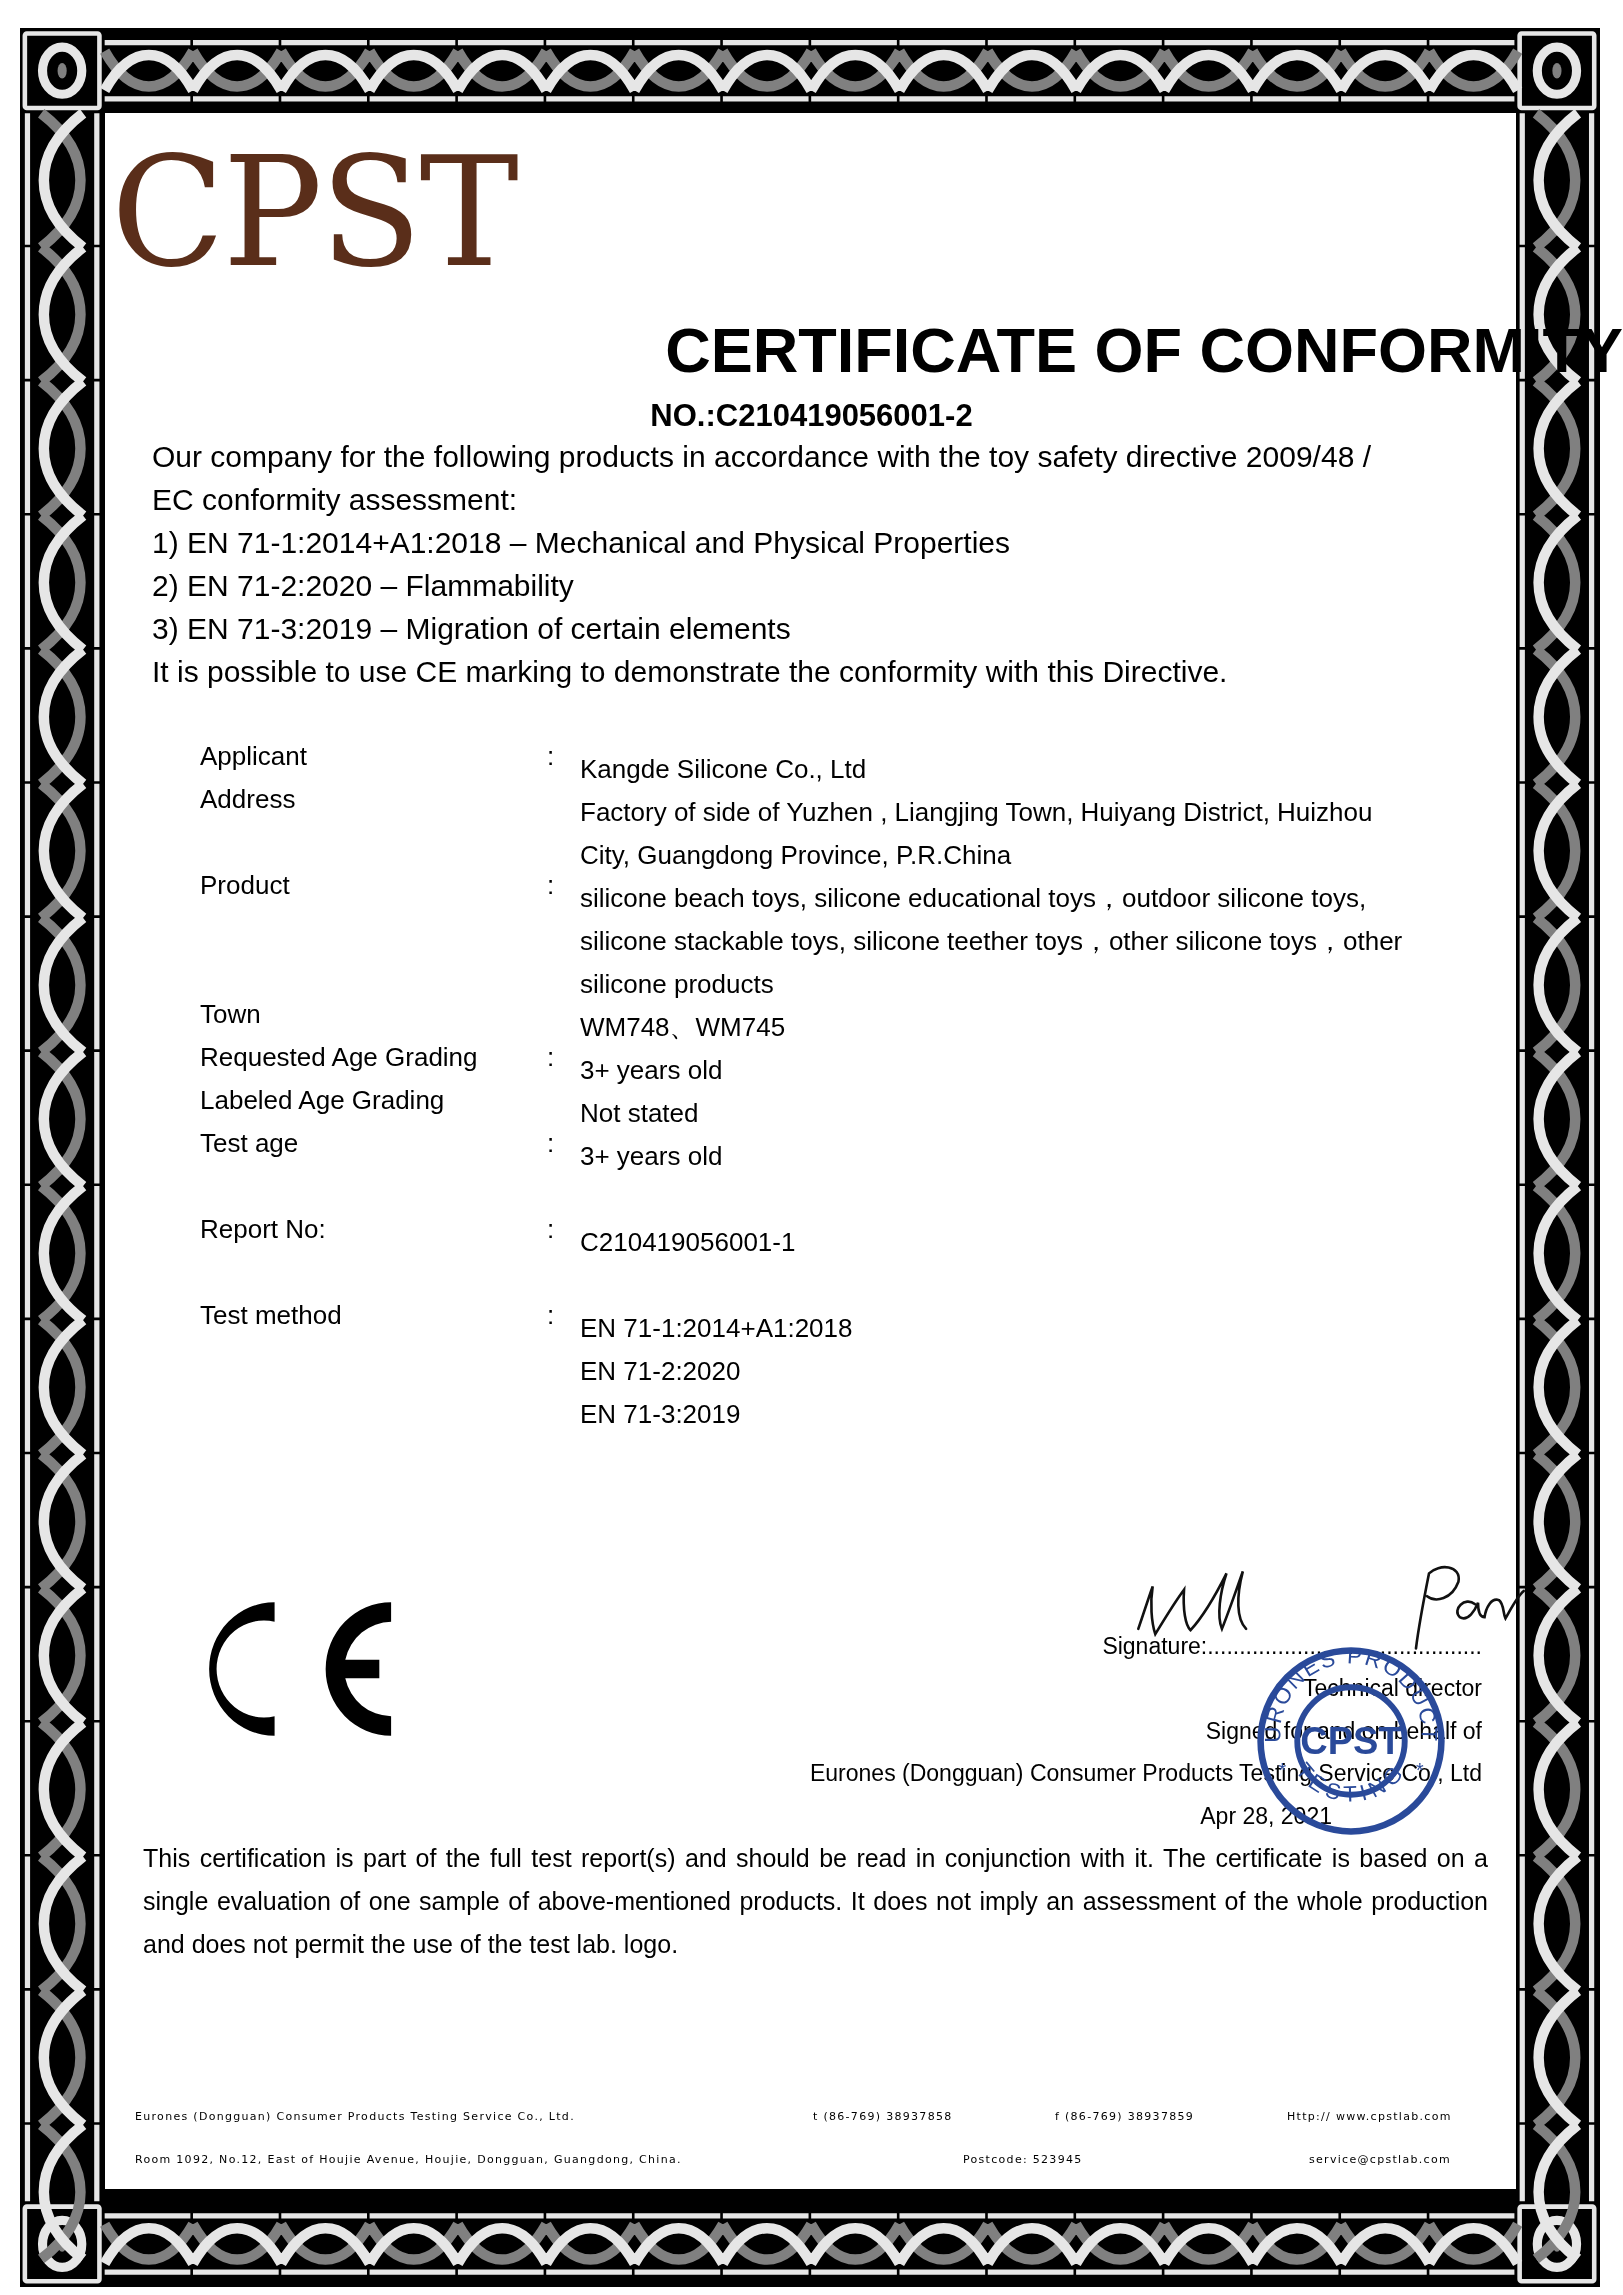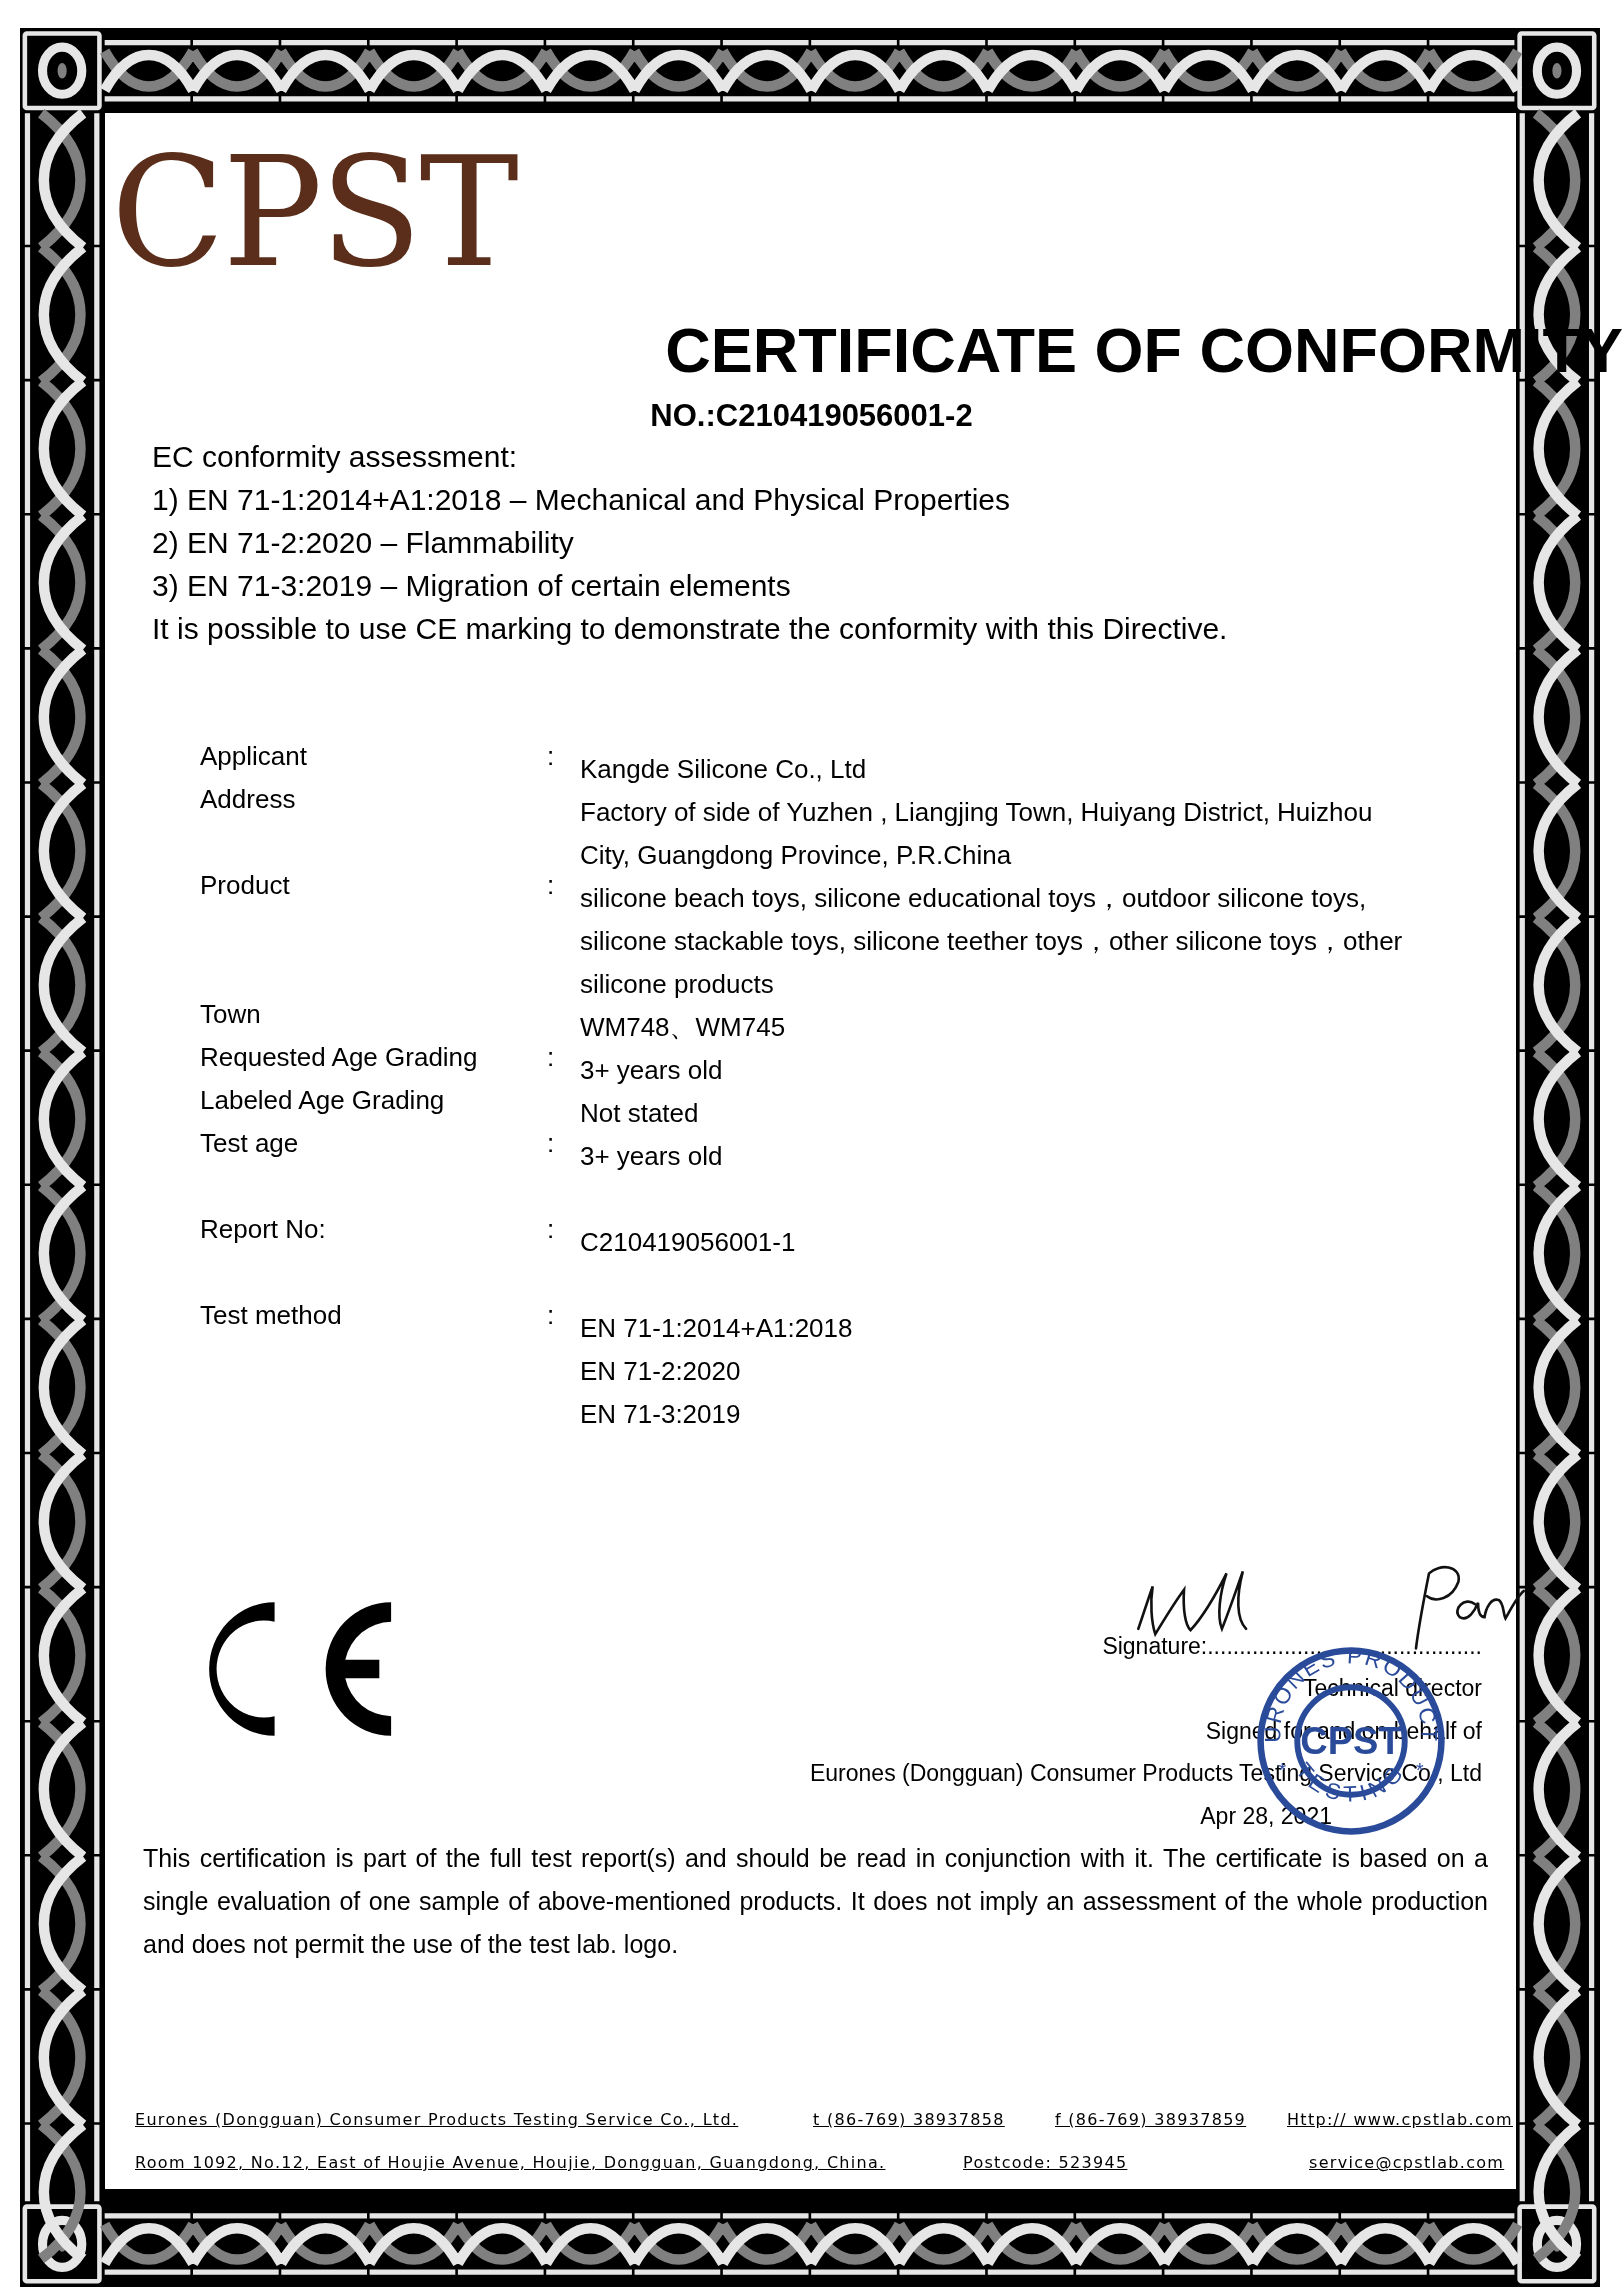--- a/index.html
+++ b/index.html
@@ -35,21 +35,21 @@
   .tech { top: 1667px; }
   .signed { top: 1710px; }
   .company { top: 1752px; }
   .date { top: 1795px; right: 291px; }
 
   .handwriting { left: 1112px; top: 1557px; width: 425px; height: 98px; }
   .stamp { left: 1256px; top: 1646px; width: 190px; height: 190px; }
 
   .disclaimer { left: 143px; top: 1837px; width: 1345px; font-size: 25px; line-height: 43px; text-align: justify; text-align-last: left; }
 
-  .footer { font-family: "DejaVu Sans", sans-serif; font-size: 16px; letter-spacing: 1.3px; white-space: nowrap; text-decoration: underline; }
+  .footer { font-family: "DejaVu Sans", sans-serif; font-size: 11px; letter-spacing: 1.3px; white-space: nowrap; }
   .f1 { top: 2110px; }
   .f2 { top: 2153px; }
 </style>
 </head>
 <body>
 
 <div class="frame-outer"></div>
 <svg class="border-svg" width="1623" height="2295" id="border-svg" viewBox="0 0 2481 3508">
     <rect x="38" y="51" width="114" height="114" fill="none" stroke="#e6e6e6" stroke-width="7" rx="3"></rect>
     <ellipse cx="95" cy="108" rx="30" ry="36" fill="none" stroke="#e6e6e6" stroke-width="14"></ellipse>
@@ -81,20 +81,21 @@
     <path d="M 2412 173 C 2332 234.5, 2332 316.5, 2412 378 M 2412 378 C 2332 439.5, 2332 521.5, 2412 583 M 2412 583 C 2332 644.5, 2332 726.5, 2412 788 M 2412 788 C 2332 849.5, 2332 931.5, 2412 993 M 2412 993 C 2332 1054.5, 2332 1136.5, 2412 1198 M 2412 1198 C 2332 1259.5, 2332 1341.5, 2412 1403 M 2412 1403 C 2332 1464.5, 2332 1546.5, 2412 1608 M 2412 1608 C 2332 1669.5, 2332 1751.5, 2412 1813 M 2412 1813 C 2332 1874.5, 2332 1956.5, 2412 2018 M 2412 2018 C 2332 2079.5, 2332 2161.5, 2412 2223 M 2412 2223 C 2332 2284.5, 2332 2366.5, 2412 2428 M 2412 2428 C 2332 2489.5, 2332 2571.5, 2412 2633 M 2412 2633 C 2332 2694.5, 2332 2776.5, 2412 2838 M 2412 2838 C 2332 2899.5, 2332 2981.5, 2412 3043 M 2412 3043 C 2332 3104.5, 2332 3186.5, 2412 3248 M 2412 3248 C 2332 3309.5, 2332 3391.5, 2412 3453 " stroke="#e6e6e6" stroke-width="16" fill="none"></path>
   </svg>
 <div class="frame-inner"></div>
 
 <div class="abs logo">CPST</div>
 
 <div class="abs title">CERTIFICATE OF CONFORMITY</div>
 <div class="abs certno">NO.:C210419056001-2</div>
 
 <div class="abs intro">
+  <div>Our company for the following products in accordance with the toy safety directive 2009/48 /</div>
   <div>EC conformity assessment:</div>
   <div>1) EN 71-1:2014+A1:2018 – Mechanical and Physical Properties</div>
   <div>2) EN 71-2:2020 – Flammability</div>
   <div>3) EN 71-3:2019 – Migration of certain elements</div>
   <div>It is possible to use CE marking to demonstrate the conformity with this Directive.</div>
 </div>
 
 <div class="abs details">
   <div class="row">
     <span class="lbl">Applicant</span>

